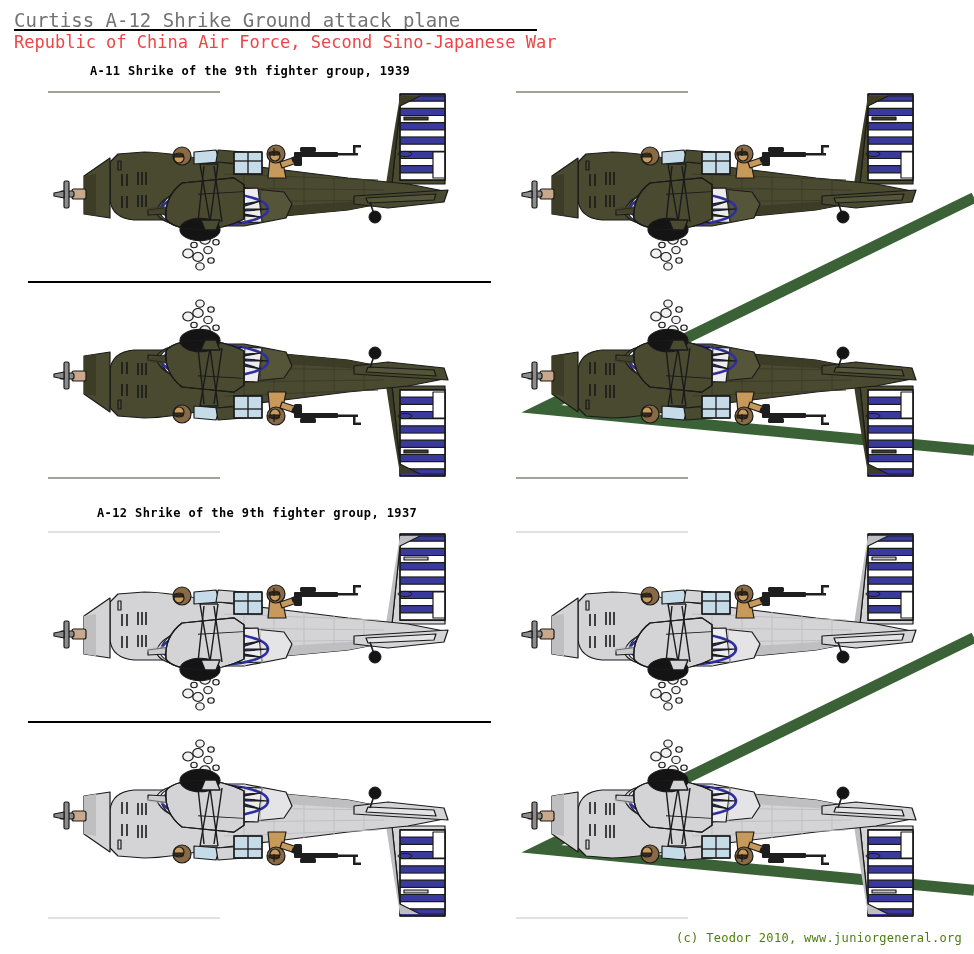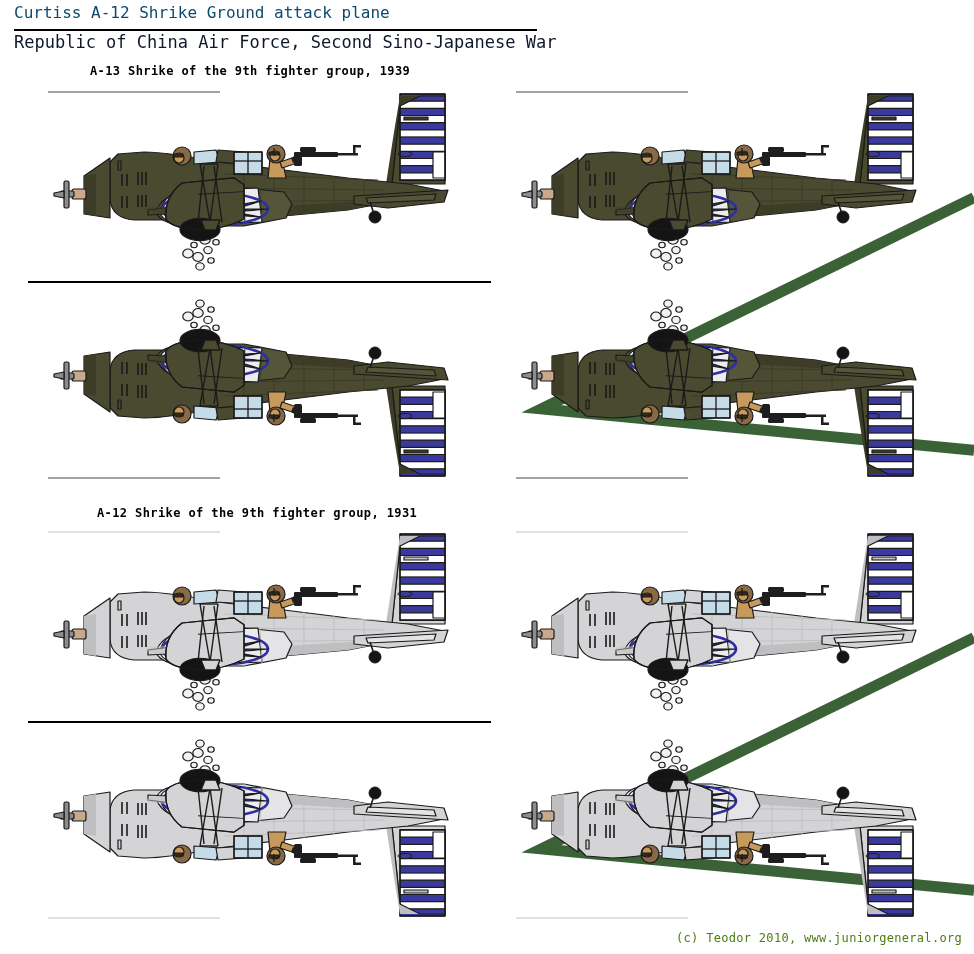--- a/index.html
+++ b/index.html
@@ -3,22 +3,22 @@
 <meta charset="utf-8">
 <style>
   html,body{margin:0;padding:0;}
   body{
     width:974px;height:954px;background:#ffffff;position:relative;overflow:hidden;
     font-family:"DejaVu Sans Mono","Liberation Mono",monospace;
   }
   .sheet{position:absolute;inset:0;}
 
   
-  .title1{position:absolute;left:14px;top:3px;font-size:16px;color:#0c4a6e;letter-spacing:0px;white-space:nowrap;}
-  .title2{position:absolute;left:14px;top:32px;font-size:17px;color:#0f172a;letter-spacing:0px;white-space:nowrap;}
+  .title1{position:absolute;left:14px;top:9px;font-size:19px;color:#737373;letter-spacing:0px;white-space:nowrap;}
+  .title2{position:absolute;left:14px;top:32px;font-size:17px;color:#ef4444;letter-spacing:0px;white-space:nowrap;}
   .title-rule{position:absolute;left:14px;top:29px;width:523px;height:2px;background:#000;}
   .caption{position:absolute;font-size:12px;color:#000;white-space:nowrap;letter-spacing:.4px;font-weight:bold;}
   .cap1{left:90px;top:64px;}
   .cap2{left:97px;top:506px;}
   .credit{position:absolute;right:12px;top:931px;font-size:12px;color:#4d7c0f;white-space:nowrap;letter-spacing:.3px;}
 
   .divider{position:absolute;height:2px;background:#000;}
   .div1{left:28px;top:281px;width:463px;}
   .div2{left:28px;top:721px;width:463px;}
 
@@ -33,22 +33,22 @@
 </style>
 </head>
 <body>
 
 <div class="sheet">
 
   <div class="title1">Curtiss A-12 Shrike Ground attack plane</div>
   <div class="title-rule"></div>
   <div class="title2">Republic of China Air Force, Second Sino-Japanese War</div>
 
-  <div class="caption cap1">A-13 Shrike of the 9th fighter group, 1939</div>
-  <div class="caption cap2">A-12 Shrike of the 9th fighter group, 1931</div>
+  <div class="caption cap1">A-11 Shrike of the 9th fighter group, 1939</div>
+  <div class="caption cap2">A-12 Shrike of the 9th fighter group, 1937</div>
 
   <div class="divider div1"></div>
   <div class="divider div2"></div>
 
   <div class="credit">(c) Teodor 2010, www.juniorgeneral.org</div>
 
   <div class="band" id="band-olive" style="left: 528px; top: 140px; width: 446px; height: 320px;">
       <svg width="446" height="320" viewBox="0 0 446 320" xmlns="http://www.w3.org/2000/svg">
     <path d="M446,57.599999999999994 L13.379999999999999,268.8 L446,310.4" fill="none" stroke="#3b6136" stroke-width="11" stroke-linejoin="miter" stroke-linecap="butt"></path>
   </svg>

